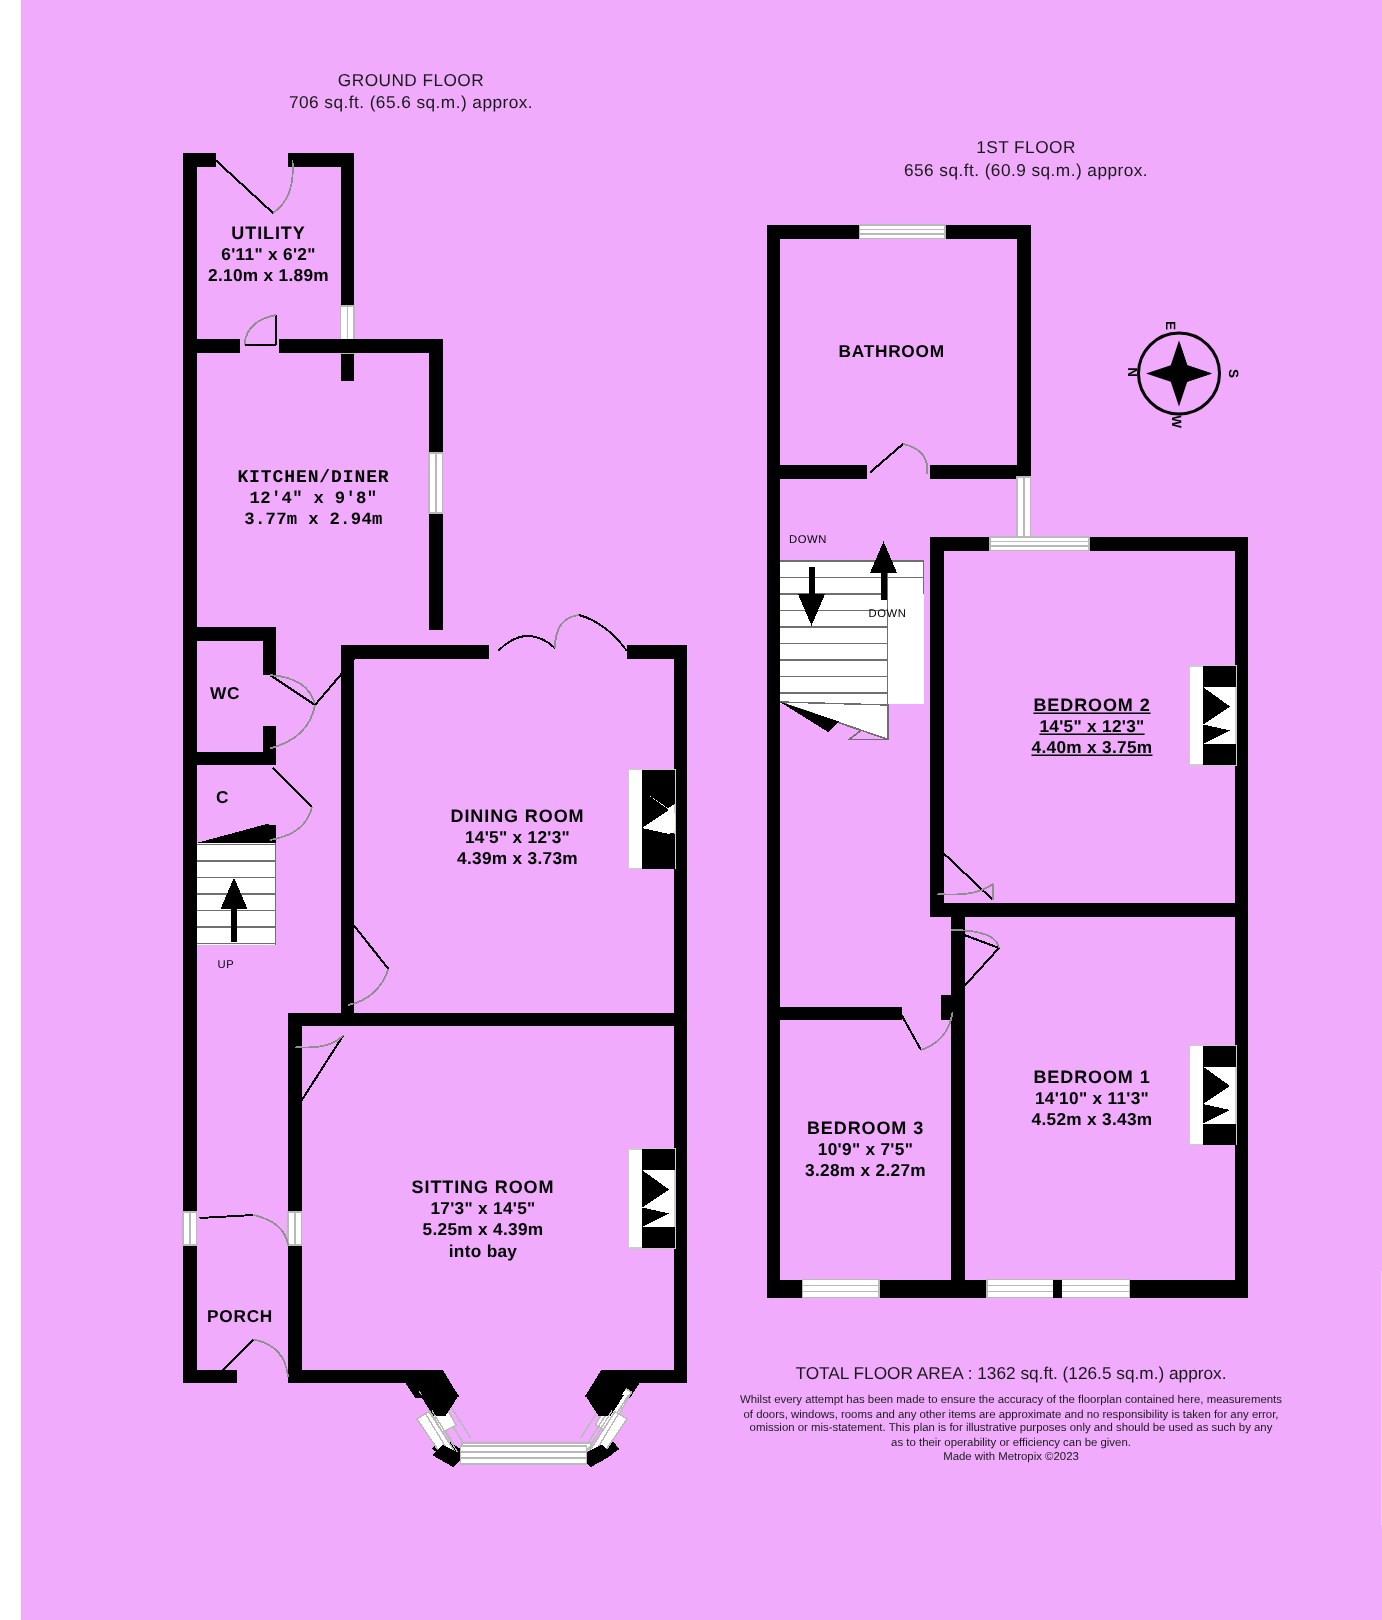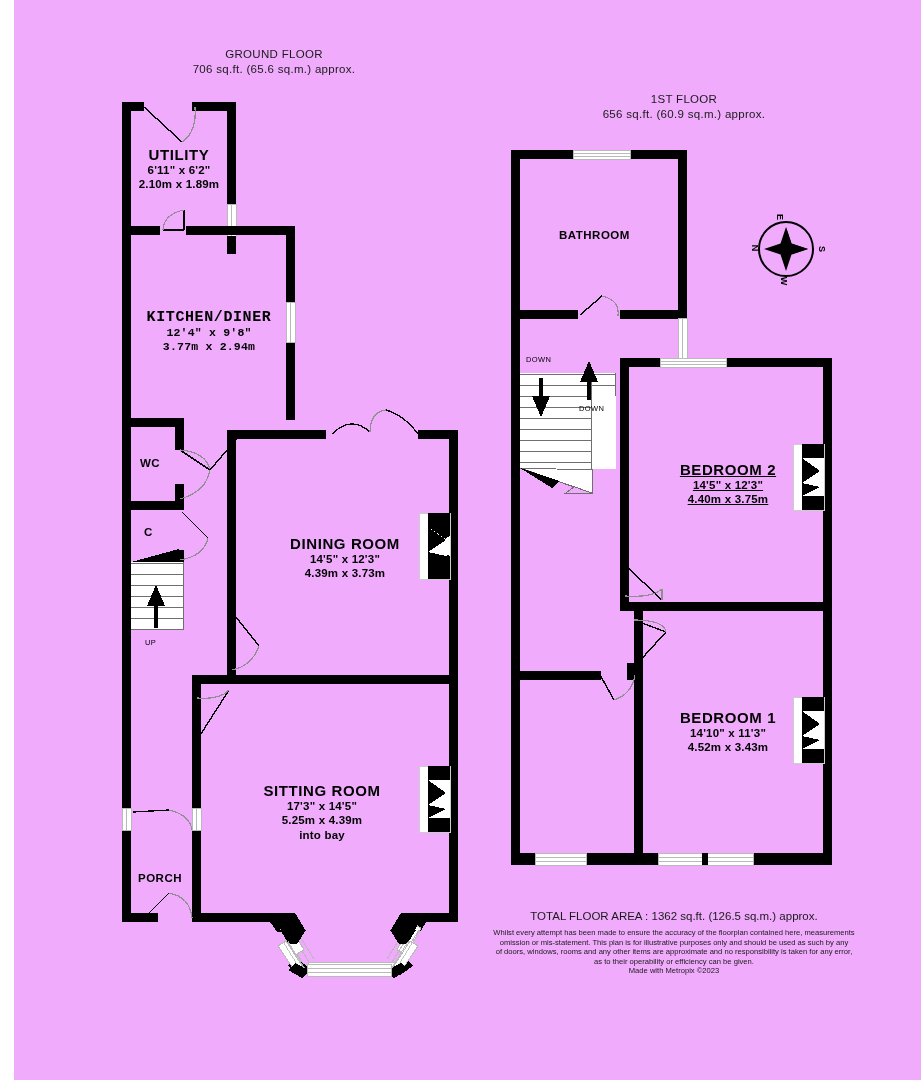--- a/index.html
+++ b/index.html
@@ -36,21 +36,21 @@
   .room-label {
     position: absolute;
     text-align: center;
     font-weight: bold;
     font-size: 11.5px;
     line-height: 14.5px;
     letter-spacing: .2px;
     color: #000;
     white-space: nowrap;
   }
-  .room-label .rl-name { display:block; font-size: 15px; letter-spacing:.6px;}
+  .room-label .rl-name { display:block; font-size: 12px; letter-spacing:.6px;}
   .room-label .rl-imp  { display:block; }
   .room-label .rl-met  { display:block; }
   .room-label .rl-note { display:block; }
 
   .mini-label {
     position: absolute;
     font-weight: bold;
     font-size: 11.5px;
     letter-spacing:.5px;
   }
@@ -475,25 +475,30 @@
     <span class="rl-imp">14'5"  x 12'3"</span>
     <span class="rl-met">4.40m  x 3.75m</span>
   </div>
 
   <div class="room-label" style="left:633px; top:711px; width:162px;">
     <span class="rl-name">BEDROOM 1</span>
     <span class="rl-imp">14'10"  x 11'3"</span>
     <span class="rl-met">4.52m  x 3.43m</span>
   </div>
 
+  <div class="room-label" style="left:508px; top:745px; width:110px;">
+    <span class="rl-name">BEDROOM 3</span>
+    <span class="rl-imp">10'9"  x 7'5"</span>
+    <span class="rl-met">3.28m  x 2.27m</span>
+  </div>
 
   <div class="footer">
     <div class="total-area">TOTAL FLOOR AREA : 1362 sq.ft. (126.5 sq.m.) approx.</div>
     <div class="disclaimer">
       <div>Whilst every attempt has been made to ensure the accuracy of the floorplan contained here, measurements</div>
+      <div>of doors, windows, rooms and any other items are approximate and no responsibility is taken for any error,</div>
       <div>omission or mis-statement. This plan is for illustrative purposes only and should be used as such by any</div>
-      <div>of doors, windows, rooms and any other items are approximate and no responsibility is taken for any error,</div>
       <div>as to their operability or efficiency can be given.</div>
       <div class="made">Made with Metropix ©2023</div>
     </div>
   </div>
 
 </div>
 
 </body></html>

